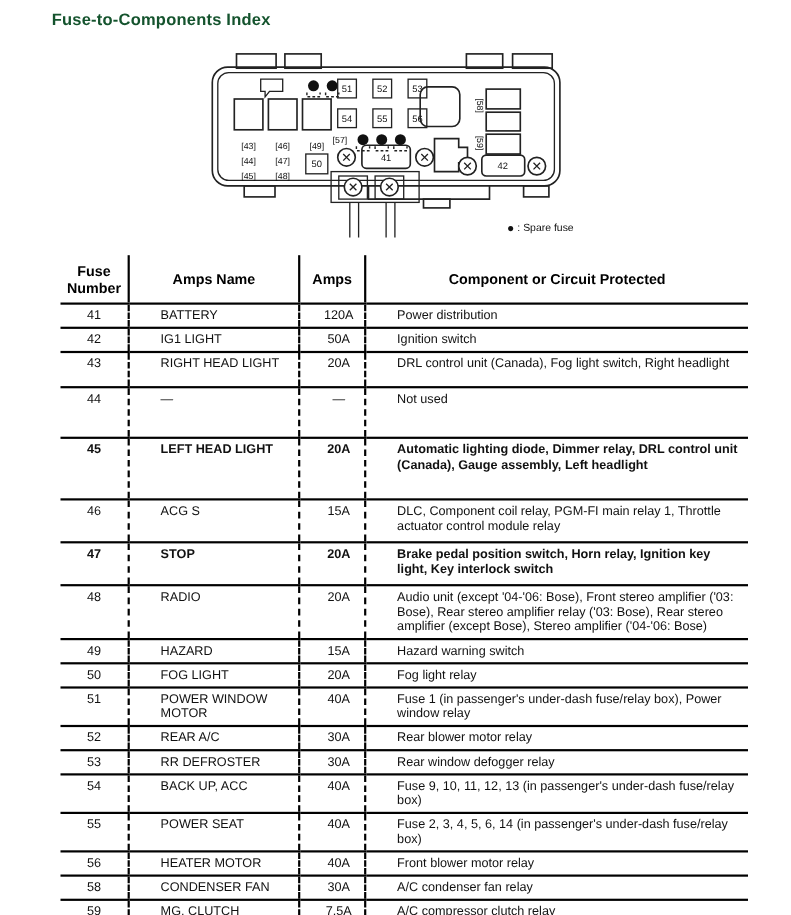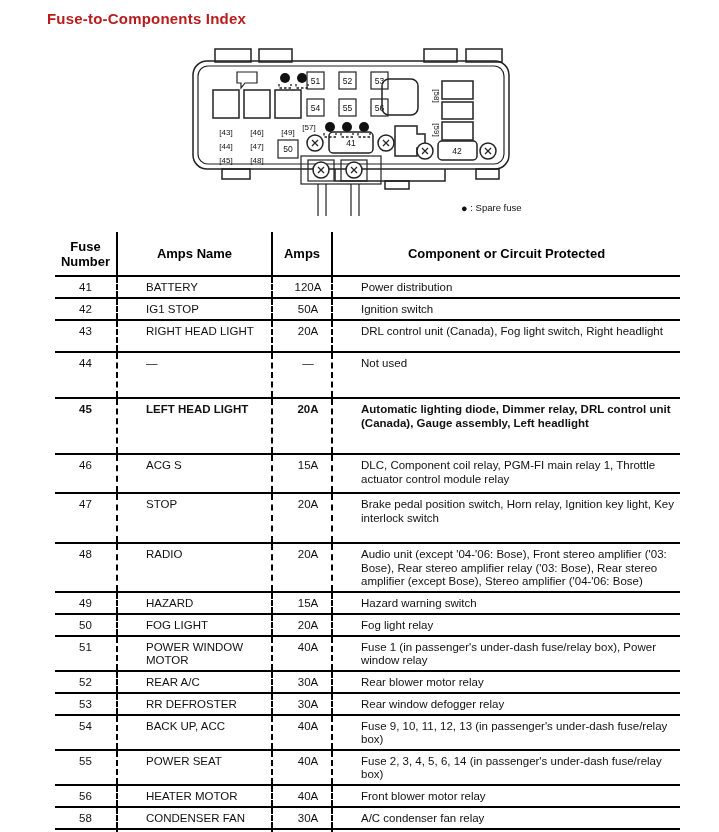--- a/index.html
+++ b/index.html
@@ -5,21 +5,21 @@
   * { margin:0; padding:0; box-sizing:border-box; }
   html,body { background:#fff; }
   body {
     width:719px; height:832px; overflow:hidden;
     font-family:"Liberation Sans", sans-serif; color:#111;
   }
   .page { position:relative; width:719px; height:832px; background:#fff; overflow:hidden; }
 
   .title {
     position:absolute; left:47px; top:10px;
-    font-size:15px; font-weight:bold; color:#b91c1c; letter-spacing:.2px;
+    font-size:15px; font-weight:bold; color:#14532d; letter-spacing:.2px;
   }
 
   .diagram-wrap { position:absolute; left:0; top:44px; width:719px; height:186px; }
   svg.fusebox { position:absolute; left:185px; top:0; }
   svg.fusebox .ln { fill:none; stroke:#222; stroke-width:1.5; }
   svg.fusebox .thin { fill:none; stroke:#222; stroke-width:1.2; }
   svg.fusebox .dash { fill:none; stroke:#222; stroke-width:1.3; stroke-dasharray:2.5 2; }
   svg.fusebox text { fill:#111; font-family:"Liberation Sans", sans-serif; font-size:8.5px; }
   svg.fusebox text.sm { font-size:8px; }
 
@@ -166,21 +166,21 @@
     </thead>
     <tbody>
         <tr>
       <td class="c-num">41</td>
       <td class="c-name">BATTERY</td>
       <td class="c-amps">120A</td>
       <td class="c-comp">Power distribution</td>
     </tr>
         <tr>
       <td class="c-num">42</td>
-      <td class="c-name">IG1 STOP</td>
+      <td class="c-name">IG1 LIGHT</td>
       <td class="c-amps">50A</td>
       <td class="c-comp">Ignition switch</td>
     </tr>
         <tr style="height: 32px;">
       <td class="c-num">43</td>
       <td class="c-name">RIGHT HEAD LIGHT</td>
       <td class="c-amps">20A</td>
       <td class="c-comp">DRL control unit (Canada), Fog light switch, Right headlight</td>
     </tr>
         <tr style="height: 46px;">
@@ -194,21 +194,21 @@
       <td class="c-name">LEFT HEAD LIGHT</td>
       <td class="c-amps">20A</td>
       <td class="c-comp">Automatic lighting diode, Dimmer relay, DRL control unit (Canada), Gauge assembly, Left headlight</td>
     </tr>
         <tr style="height: 39px;">
       <td class="c-num">46</td>
       <td class="c-name">ACG S</td>
       <td class="c-amps">15A</td>
       <td class="c-comp">DLC, Component coil relay, PGM-FI main relay 1, Throttle actuator control module relay</td>
     </tr>
-        <tr style="height: 50px;">
+        <tr style="height: 39px; font-weight: bold;">
       <td class="c-num">47</td>
       <td class="c-name">STOP</td>
       <td class="c-amps">20A</td>
       <td class="c-comp">Brake pedal position switch, Horn relay, Ignition key light, Key interlock switch</td>
     </tr>
         <tr style="height: 44px;">
       <td class="c-num">48</td>
       <td class="c-name">RADIO</td>
       <td class="c-amps">20A</td>
       <td class="c-comp">Audio unit (except '04-'06: Bose), Front stereo amplifier ('03: Bose), Rear stereo amplifier relay ('03: Bose), Rear stereo amplifier (except Bose), Stereo amplifier ('04-'06: Bose)</td>

